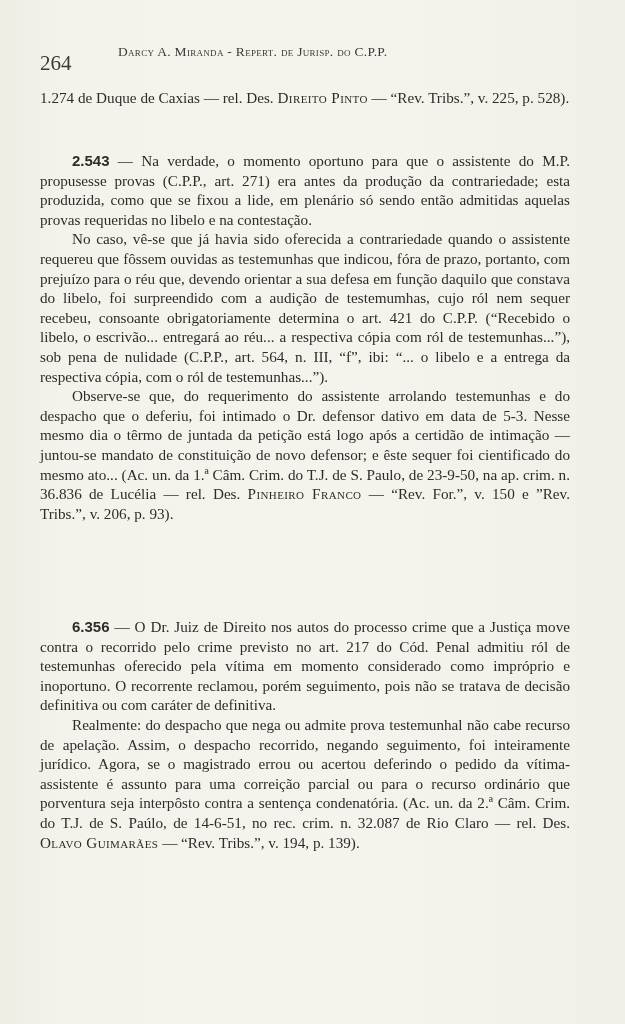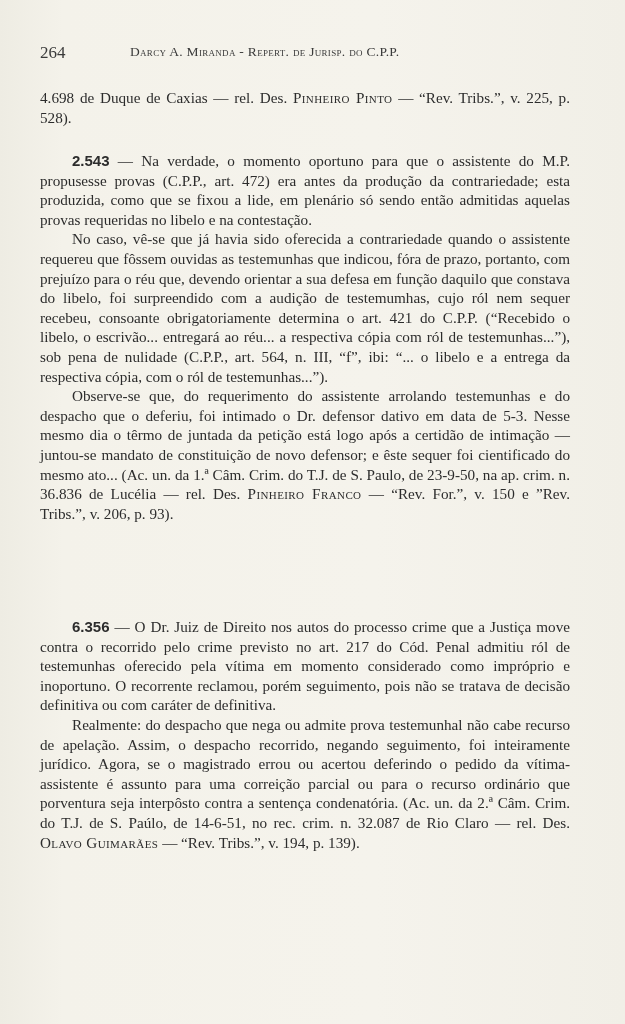--- a/index.html
+++ b/index.html
@@ -28,26 +28,26 @@
     top: 43px;
     left: 40px;
     right: 40px;
     height: 22px;
     font-size: 16px;
     color: #3a3a3a;
   }
   .page-number {
     position: absolute;
     left: 0;
-    top: 0;
-    font-size: 17px;
+    top: 8px;
+    font-size: 21px;
   }
   .head-title {
     position: absolute;
-    left: 90px;
+    left: 78px;
     top: 1px;
     font-size: 13.5px;
     letter-spacing: 0.3px;
     font-variant: small-caps;
   }
   .text-block {
     position: absolute;
     left: 40px;
     width: 530px;
     font-size: 15.2px;
@@ -78,25 +78,25 @@
 <body>
 
 <div class="page">
 
   <div class="running-head">
     <span class="page-number">264</span>
     <span class="head-title">Darcy A. Miranda - Repert. de Jurisp. do C.P.P.</span>
   </div>
 
   <div class="text-block" style="top:88px;">
-    <p class="noindent"><span>4.698 de Duque de Caxias — rel. Des. </span><span class="sc">Pinheiro Pinto</span><span> — “Rev. Tribs.”, v. 225, p. 528).</span></p>
+    <p class="noindent"><span>1.274 de Duque de Caxias — rel. Des. </span><span class="sc">Direito Pinto</span><span> — “Rev. Tribs.”, v. 225, p. 528).</span></p>
   </div>
 
   <div class="text-block" style="top:151px;">
-    <p><span class="entry-num">2.543</span><span> — Na verdade, o momento oportuno para que o assistente do M.P. propusesse provas (C.P.P., art. 472) era antes da produção da contrariedade; esta produzida, como que se fixou a lide, em plenário só sendo então admitidas aquelas provas requeridas no libelo e na contestação.</span></p>
+    <p><span class="entry-num">2.543</span><span> — Na verdade, o momento oportuno para que o assistente do M.P. propusesse provas (C.P.P., art. 271) era antes da produção da contrariedade; esta produzida, como que se fixou a lide, em plenário só sendo então admitidas aquelas provas requeridas no libelo e na contestação.</span></p>
     <p><span>No caso, vê-se que já havia sido oferecida a contrariedade quando o assistente requereu que fôssem ouvidas as testemunhas que indicou, fóra de prazo, portanto, com prejuízo para o réu que, devendo orientar a sua defesa em função daquilo que constava do libelo, foi surpreendido com a audição de testemumhas, cujo ról nem sequer recebeu, consoante obrigatoriamente determina o art. 421 do C.P.P. (“Recebido o libelo, o escrivão... entregará ao réu... a respectiva cópia com ról de testemunhas...”), sob pena de nulidade (C.P.P., art. 564, n. III, “f”, </span><span class="it">ibi</span><span>: “... o libelo e a entrega da respectiva cópia, com o ról de testemunhas...”).</span></p>
     <p><span>Observe-se que, do requerimento do assistente arrolando testemunhas e do despacho que o deferiu, foi intimado o Dr. defensor dativo em data de 5-3. Nesse mesmo dia o têrmo de juntada da petição está logo após a certidão de intimação — juntou-se mandato de constituição de novo defensor; e êste sequer foi cientificado do mesmo ato... (Ac. un. da 1.ª Câm. Crim. do T.J. de S. Paulo, de 23-9-50, na ap. crim. n. 36.836 de Lucélia — rel. Des. </span><span class="sc">Pinheiro Franco</span><span> — “Rev. For.”, v. 150 e ”Rev. Tribs.”, v. 206, p. 93).</span></p>
   </div>
 
   <div class="text-block" style="top:617px;">
     <p><span class="entry-num">6.356</span><span> — O Dr. Juiz de Direito nos autos do processo crime que a Justiça move contra o recorrido pelo crime previsto no art. 217 do Cód. Penal admitiu ról de testemunhas oferecido pela vítima em momento considerado como impróprio e inoportuno. O recorrente reclamou, porém seguimento, pois não se tratava de decisão definitiva ou com caráter de definitiva.</span></p>
     <p><span>Realmente: do despacho que nega ou admite prova testemunhal não cabe recurso de apelação. Assim, o despacho recorrido, negando seguimento, foi inteiramente jurídico. Agora, se o magistrado errou ou acertou deferindo o pedido da vítima-assistente é assunto para uma correição parcial ou para o recurso ordinário que porventura seja interpôsto contra a sentença condenatória. (Ac. un. da 2.ª Câm. Crim. do T.J. de S. Paúlo, de 14-6-51, no rec. crim. n. 32.087 de Rio Claro — rel. Des. </span><span class="sc">Olavo Guimarães</span><span> — “Rev. Tribs.”, v. 194, p. 139).</span></p>
   </div>
 
 </div>

